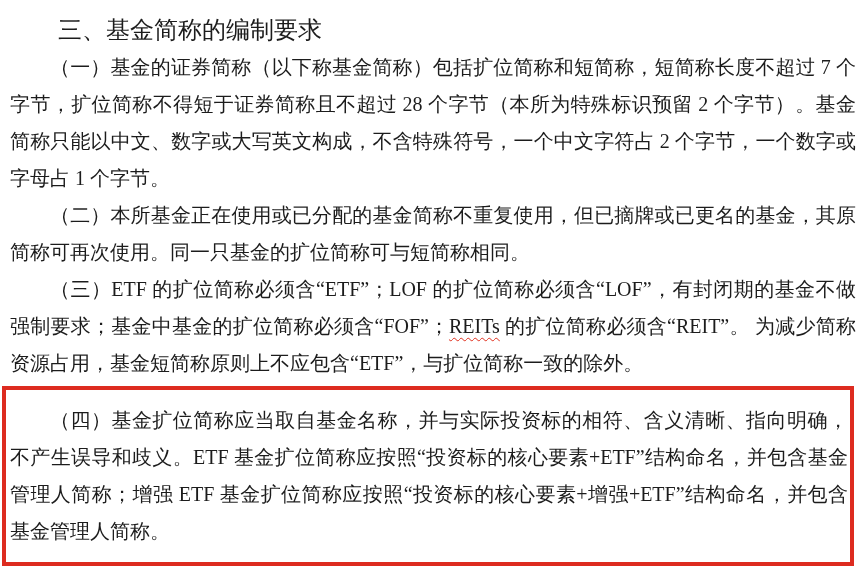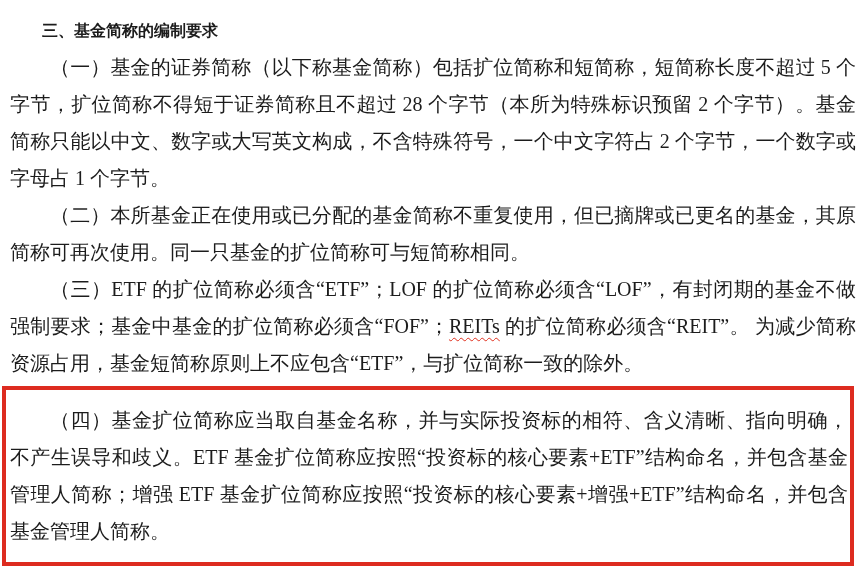--- a/index.html
+++ b/index.html
@@ -20,22 +20,22 @@
 
   .para {
     margin: 0;
     text-indent: 2em;
     text-align: justify;
   }
 
   .heading {
     margin: 0;
     text-indent: 2em;
-    font-weight: bold;
-    font-size: 16px;
+    font-weight: normal;
+    font-size: 24px;
   }
 
   .highlight-box {
     border: 4px solid var(--highlight-border, #dd2b20);
     margin: 4px 2px 0 -8px;
     padding: 12px 2px 12px 4px;
   }
 
   .spell-error {
     text-decoration: underline wavy var(--spellcheck-underline, #e0301e);
@@ -43,21 +43,21 @@
     text-underline-offset: 4px;
   }
 </style>
 </head>
 <body>
 
 <div class="page">
 
   <p class="heading">三、基金简称的编制要求</p>
 
-  <p class="para">（一）基金的证券简称（以下称基金简称）包括扩位简称和短简称，短简称长度不超过 5 个字节，扩位简称不得短于证券简称且不超过 28 个字节（本所为特殊标识预留 2 个字节）。基金简称只能以中文、数字或大写英文构成，不含特殊符号，一个中文字符占 2 个字节，一个数字或字母占 1 个字节。</p>
+  <p class="para">（一）基金的证券简称（以下称基金简称）包括扩位简称和短简称，短简称长度不超过 7 个字节，扩位简称不得短于证券简称且不超过 28 个字节（本所为特殊标识预留 2 个字节）。基金简称只能以中文、数字或大写英文构成，不含特殊符号，一个中文字符占 2 个字节，一个数字或字母占 1 个字节。</p>
 
   <p class="para">（二）本所基金正在使用或已分配的基金简称不重复使用，但已摘牌或已更名的基金，其原简称可再次使用。同一只基金的扩位简称可与短简称相同。</p>
 
   <p class="para"><span>（三）ETF 的扩位简称必须含“ETF”；LOF 的扩位简称必须含“LOF”，有封闭期的基金不做强制要求；基金中基金的扩位简称必须含“FOF”；</span><span class="spell-error">REITs</span><span> 的扩位简称必须含“REIT”。 为减少简称资源占用，基金短简称原则上不应包含“ETF”，与扩位简称一致的除外。</span></p>
 
   <div class="highlight-box">
     <p class="para">（四）基金扩位简称应当取自基金名称，并与实际投资标的相符、含义清晰、指向明确，不产生误导和歧义。ETF 基金扩位简称应按照“投资标的核心要素+ETF”结构命名，并包含基金管理人简称；增强 ETF 基金扩位简称应按照“投资标的核心要素+增强+ETF”结构命名，并包含基金管理人简称。</p>
   </div>
 
 </div>

